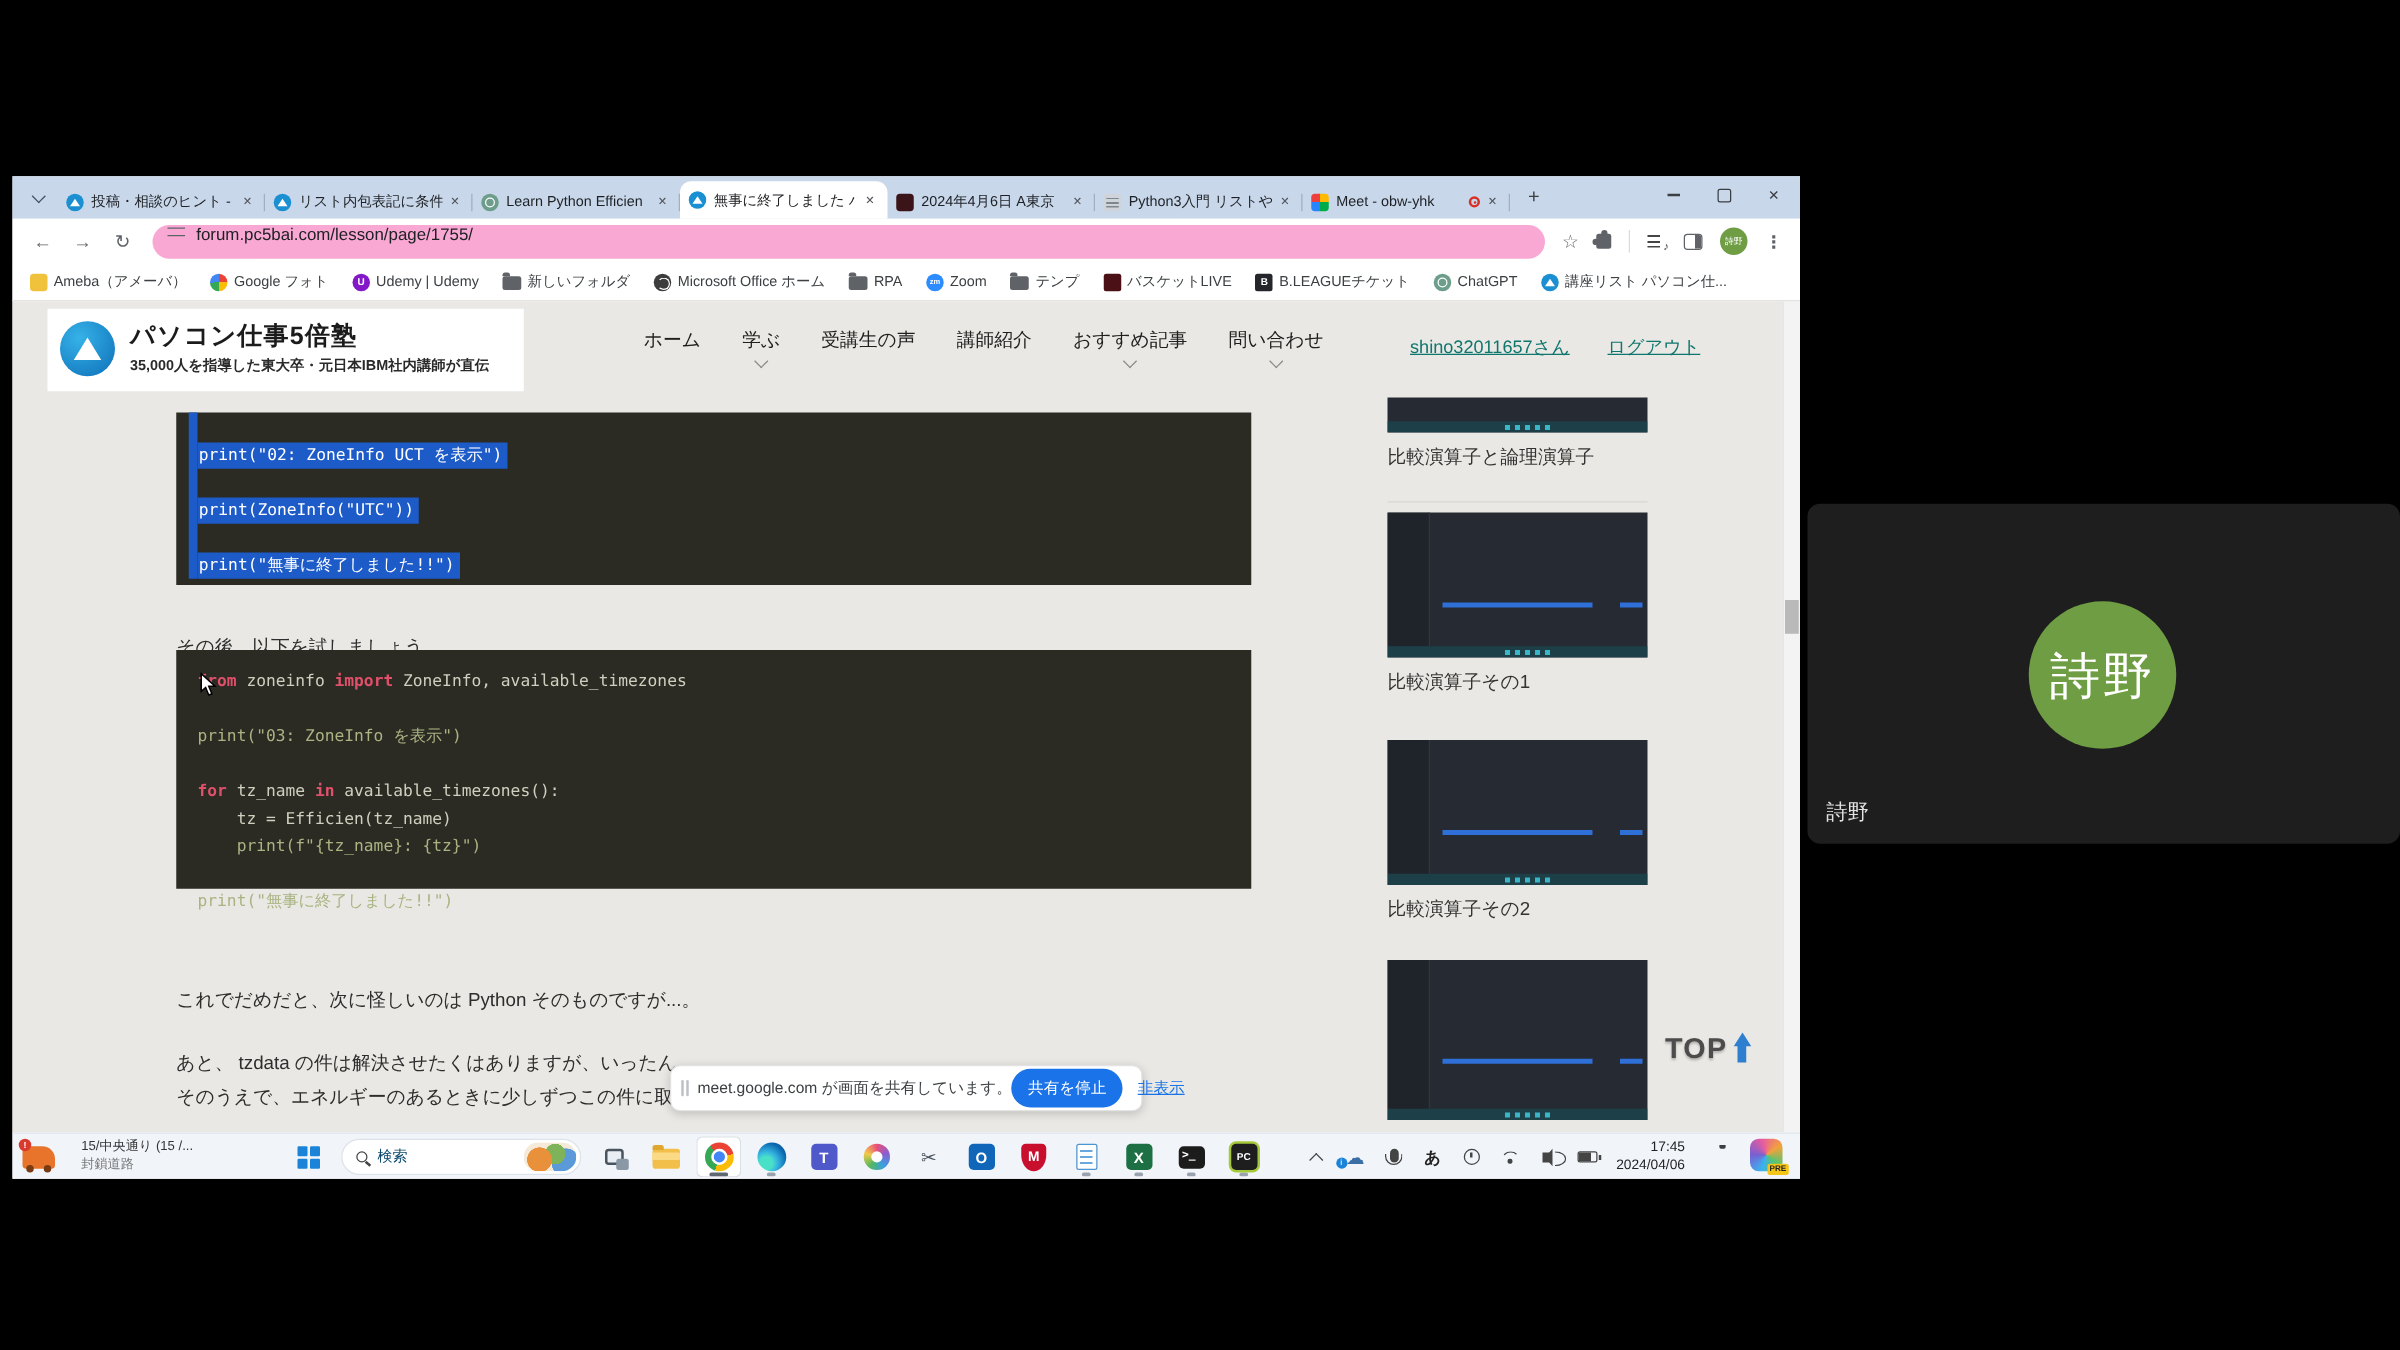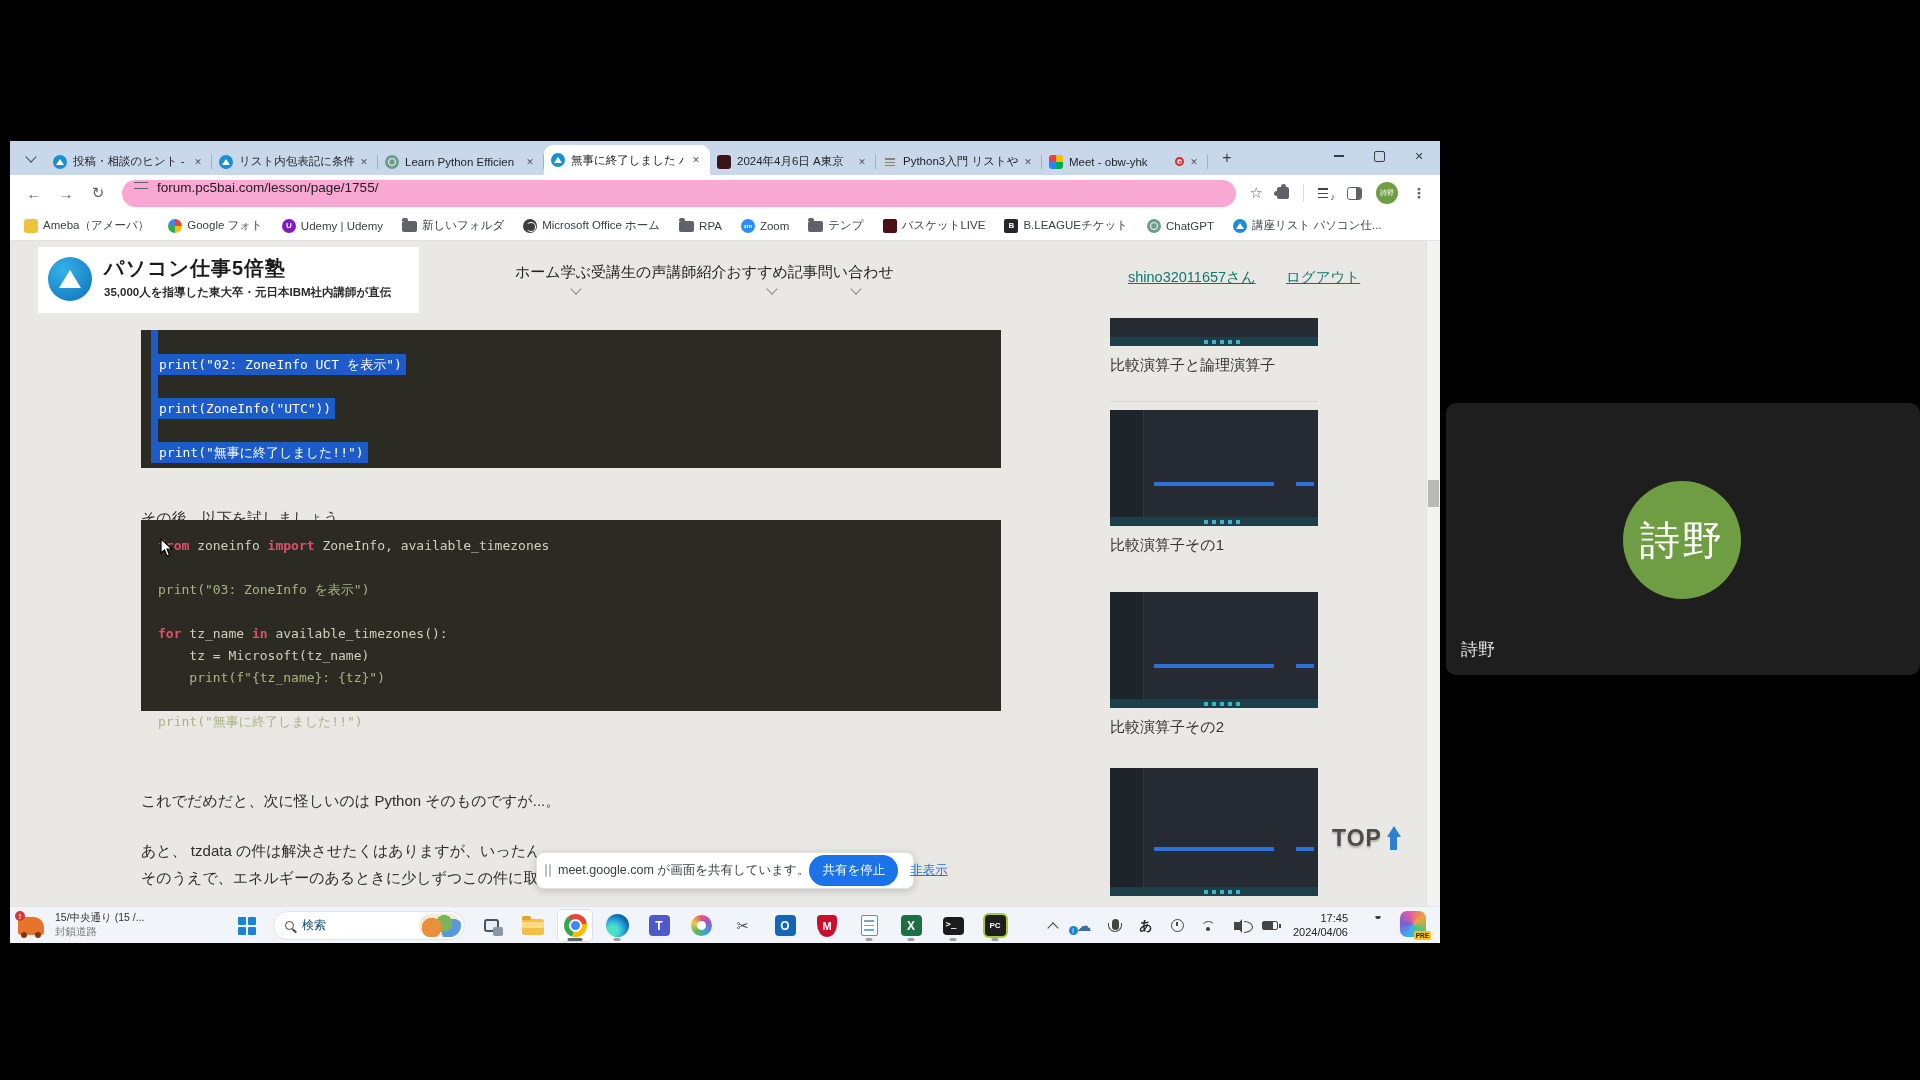--- a/index.html
+++ b/index.html
@@ -96,21 +96,21 @@
   .pagescroll{position:absolute;top:0;bottom:0;right:0;width:14px;background:#f3f3f3;border-left:1px solid #e2e2e2}
   .pagescroll .pthumb{position:absolute;left:1px;right:1px;top:239px;height:27px;background:#b9b9b9}
 
   
   .logobox{position:absolute;left:28px;top:6px;width:381px;height:66px;background:#fff}
   .logomark{position:absolute;left:10px;top:10px;width:44px;height:44px;border-radius:50%;
      background:radial-gradient(circle at 35% 30%,#36b2e8,#0d6fb8)}
   .logomark::after{content:"";position:absolute;left:11px;top:13px;border-left:11px solid transparent;border-right:11px solid transparent;border-bottom:18px solid #fff}
   .sitetitle{position:absolute;left:66px;top:8px;font-size:20px;font-weight:bold;color:#1b1b1b;letter-spacing:1px}
   .sitesub{position:absolute;left:66px;top:38px;font-size:11.5px;font-weight:bold;color:#2a2a2a}
-  .mainnav{position:absolute;left:505px;top:22px;display:flex;}
+  .mainnav{position:absolute;left:505px;top:22px;display:flex;gap:33px}
   .navitem{position:relative;font-size:15px;color:#1f1f1f;white-space:nowrap}
   .chevron{position:absolute;left:50%;top:22px;width:8px;height:8px;border-right:1.7px solid #8a8a8a;border-bottom:1.7px solid #8a8a8a;transform:translateX(-50%) rotate(45deg)}
   .userlink{position:absolute;top:27px;font-size:14.5px;color:#0f766e;text-decoration:underline;white-space:nowrap}
   .ul-user{left:1118px}.ul-logout{left:1276px}
 
   
   .codeblock{position:absolute;left:131px;width:860px;background:#2b2b23;
      font-family:"DejaVu Sans Mono","Liberation Mono",monospace;font-size:13px}
   .cb1{top:89px;height:138px;padding-top:24px}
   .cb2{top:279px;height:191px;padding-top:15px}
@@ -144,21 +144,21 @@
   .toplabel{font-size:23px;font-weight:bold;color:#4c4c4c;letter-spacing:1px;text-shadow:0 2px 2px rgba(0,0,0,.25)}
   .toparrow{position:relative;width:16px;height:26px}
   .toparrow::before{content:"";position:absolute;left:1px;top:0;border-left:7px solid transparent;border-right:7px solid transparent;border-bottom:11px solid #2f7fd0}
   .toparrow::after{content:"";position:absolute;left:4.5px;top:10px;width:7px;height:14px;background:#2f7fd0}
 
   
   .cursor{position:absolute;left:150px;top:297px;z-index:40}
 
   
   .taskbar{position:absolute;left:0;right:0;bottom:0;height:37px;background:#f1f5fa;border-top:1px solid #e0e5ec;display:flex;align-items:center}
-  .widget{position:absolute;left:8px;top:3px;display:flex;align-items:center;gap:11px}
+  .widget{position:absolute;left:8px;top:3px;display:flex;align-items:center;gap:21px}
   .car{width:26px;height:18px;background:#e8742c;border-radius:4px 10px 3px 3px;position:relative;margin-top:4px}
   .car::before,.car::after{content:"";position:absolute;bottom:-3px;width:6px;height:6px;border-radius:50%;background:#7a3a12}
   .car::before{left:3px}.car::after{right:3px}
   .car .warn{position:absolute;left:-3px;top:-6px;width:10px;height:10px;border-radius:50%;background:#d83a2e;color:#fff;font-size:7px;font-weight:bold;display:flex;align-items:center;justify-content:center}
   .wtext{display:flex;flex-direction:column;justify-content:center;line-height:14px}
   .wl1{font-size:10.5px;color:#333}
   .wl2{font-size:10.5px;color:#777}
   .tkrow{position:absolute;left:219px;top:2px;display:flex;align-items:center;gap:6px}
   .tk{width:36px;height:33px;display:flex;align-items:center;justify-content:center;border-radius:5px;position:relative;flex:none}
   .tk.active{background:#fff;box-shadow:inset 0 0 0 1px #d9dfe7}
@@ -394,21 +394,21 @@
       </div>
 
     <div class="para p1">その後、以下を試しましょう。</div>
 
     <div class="codeblock cb2">
         <div class="cl"><span class="kw">from</span><span class="p"> zoneinfo </span><span class="kw">import</span><span class="p"> ZoneInfo, available_timezones</span></div>
         <div class="cl">&nbsp;</div>
         <div class="cl"><span class="str">print("03: ZoneInfo を表示")</span></div>
         <div class="cl">&nbsp;</div>
         <div class="cl"><span class="kw">for</span><span class="p"> tz_name </span><span class="kw">in</span><span class="p"> available_timezones():</span></div>
-        <div class="cl"><span class="p">    tz = Microsoft(tz_name)</span></div>
+        <div class="cl"><span class="p">    tz = Efficien(tz_name)</span></div>
         <div class="cl"><span class="str">    print(f"{tz_name}: {tz}")</span></div>
         <div class="cl">&nbsp;</div>
         <div class="cl"><span class="str">print("無事に終了しました!!")</span></div>
       </div>
 
     <div class="para p2">これでだめだと、次に怪しいのは Python そのものですが...。</div>
     <div class="para p3">あと、 tzdata の件は解決させたくはありますが、いったん</div>
     <div class="para p4">そのうえで、エネルギーのあるときに少しずつこの件に取</div>
 
     <div class="sdivider"></div>

